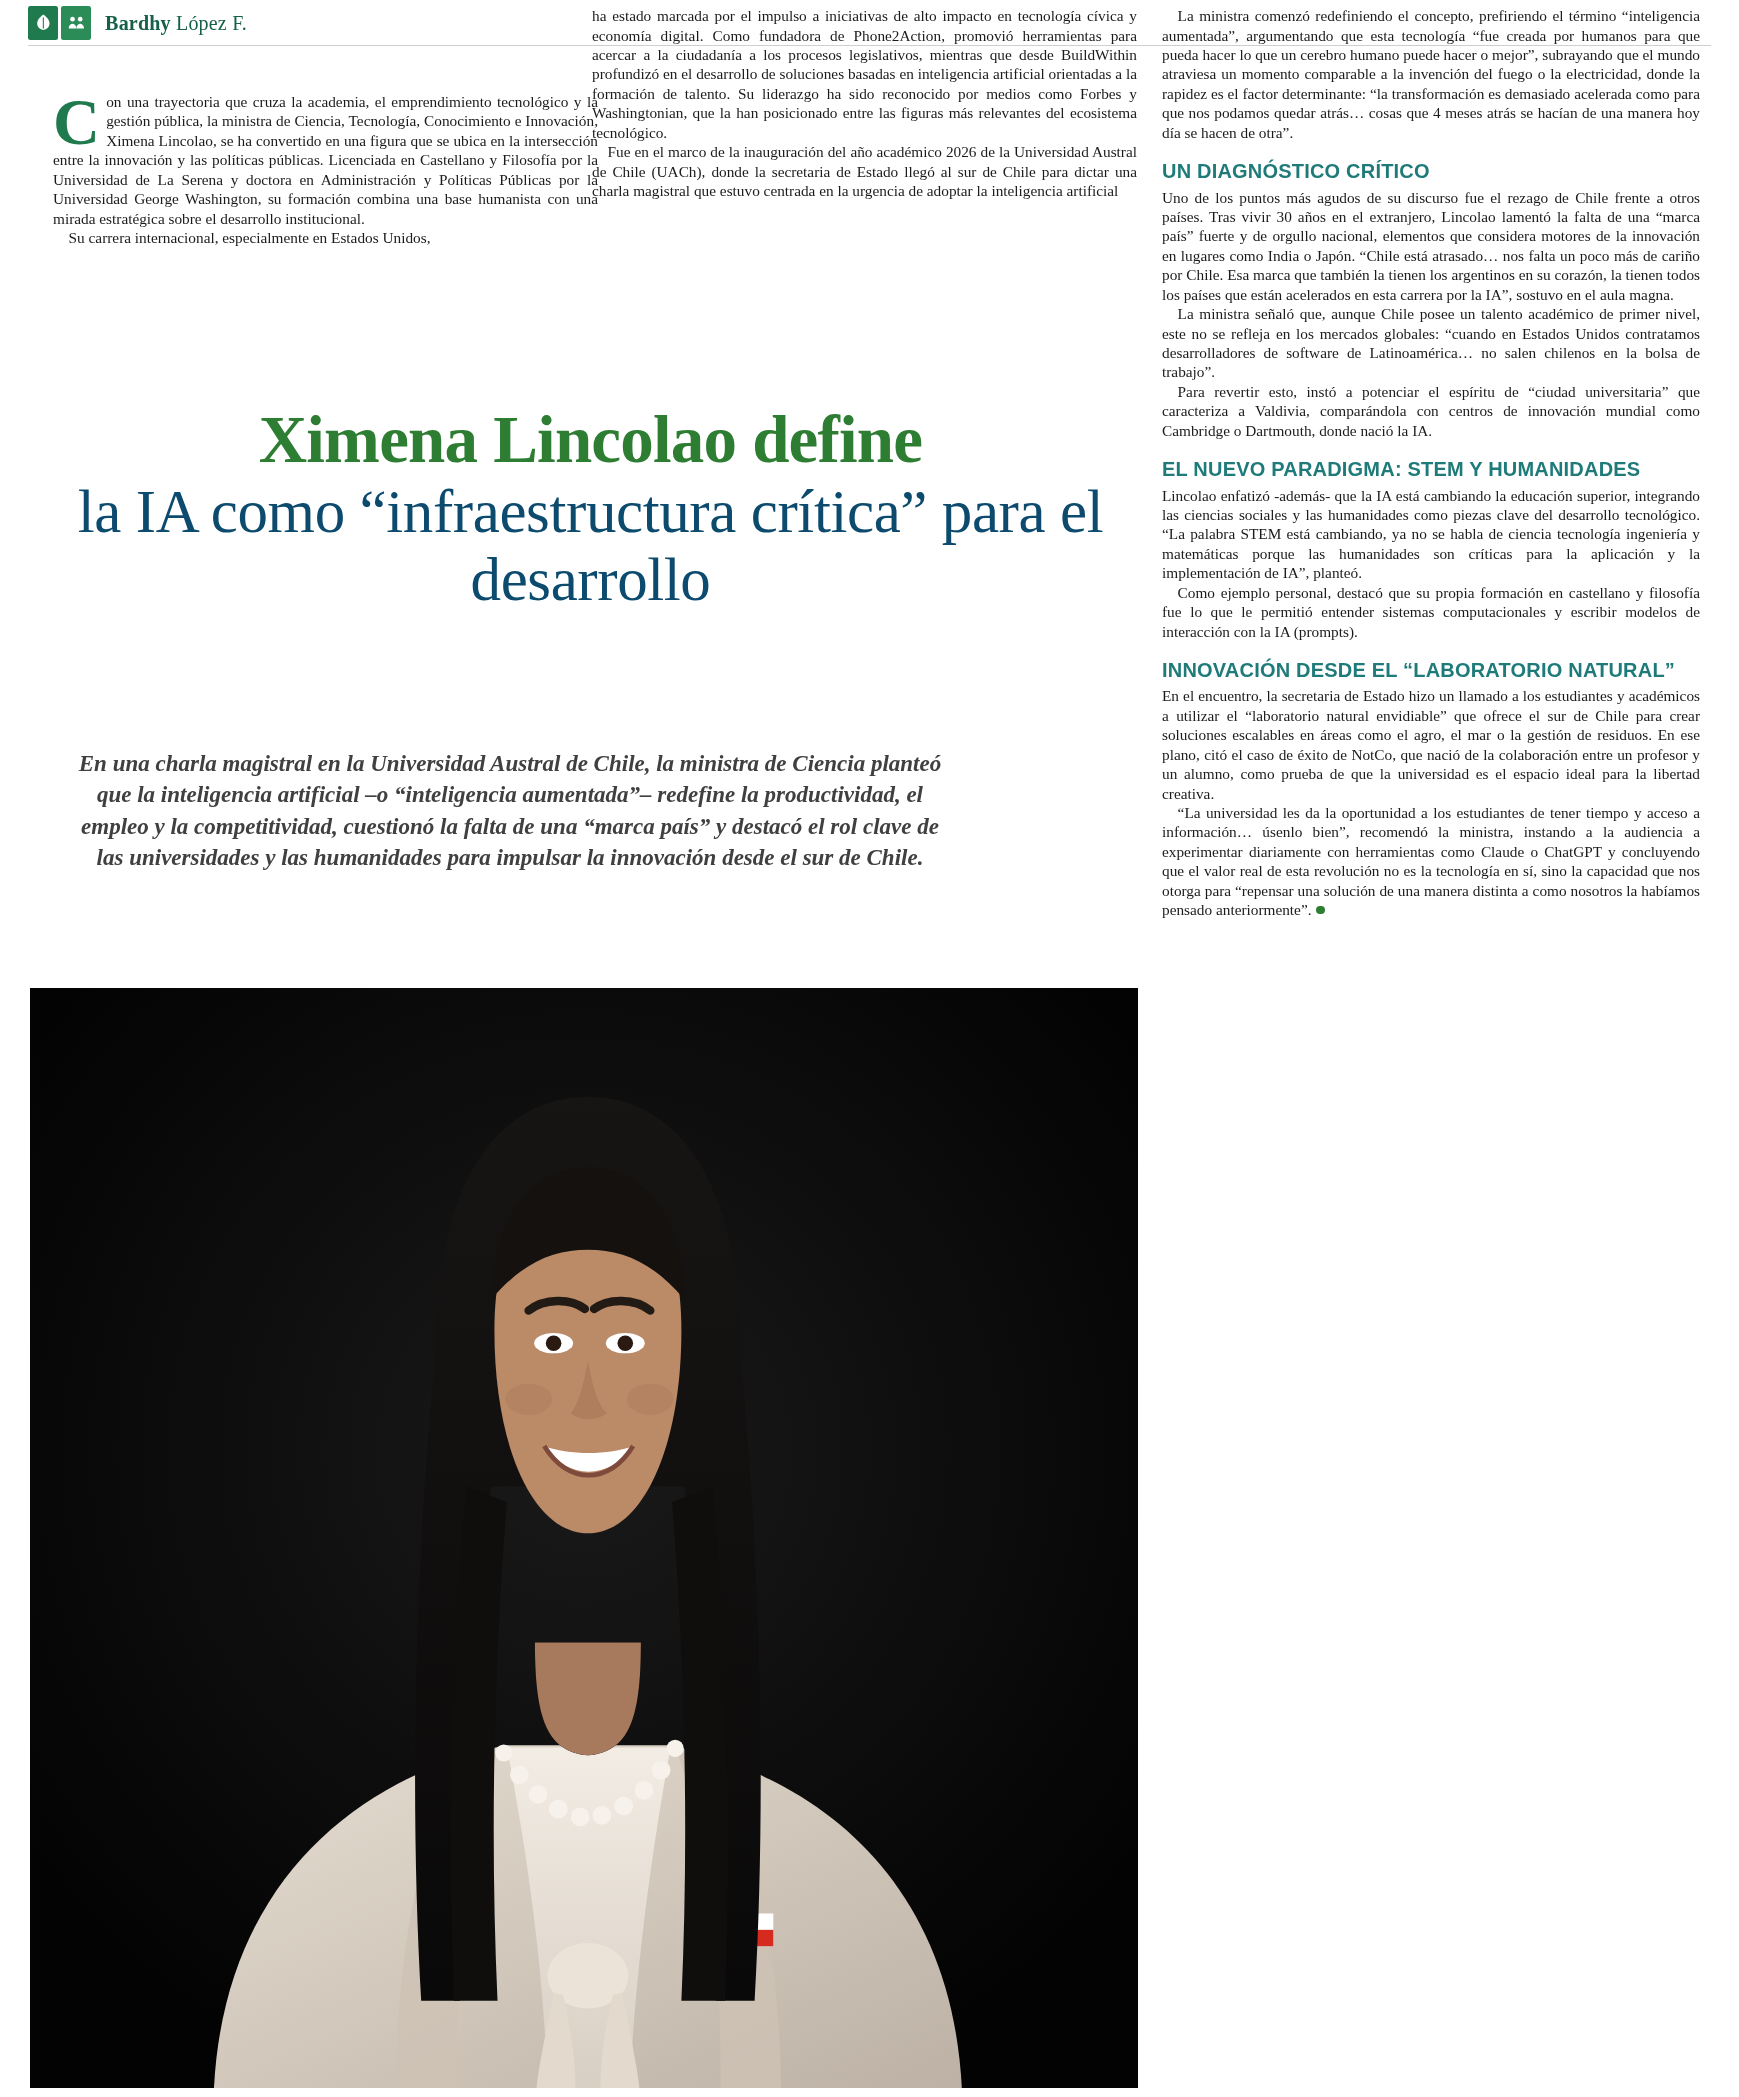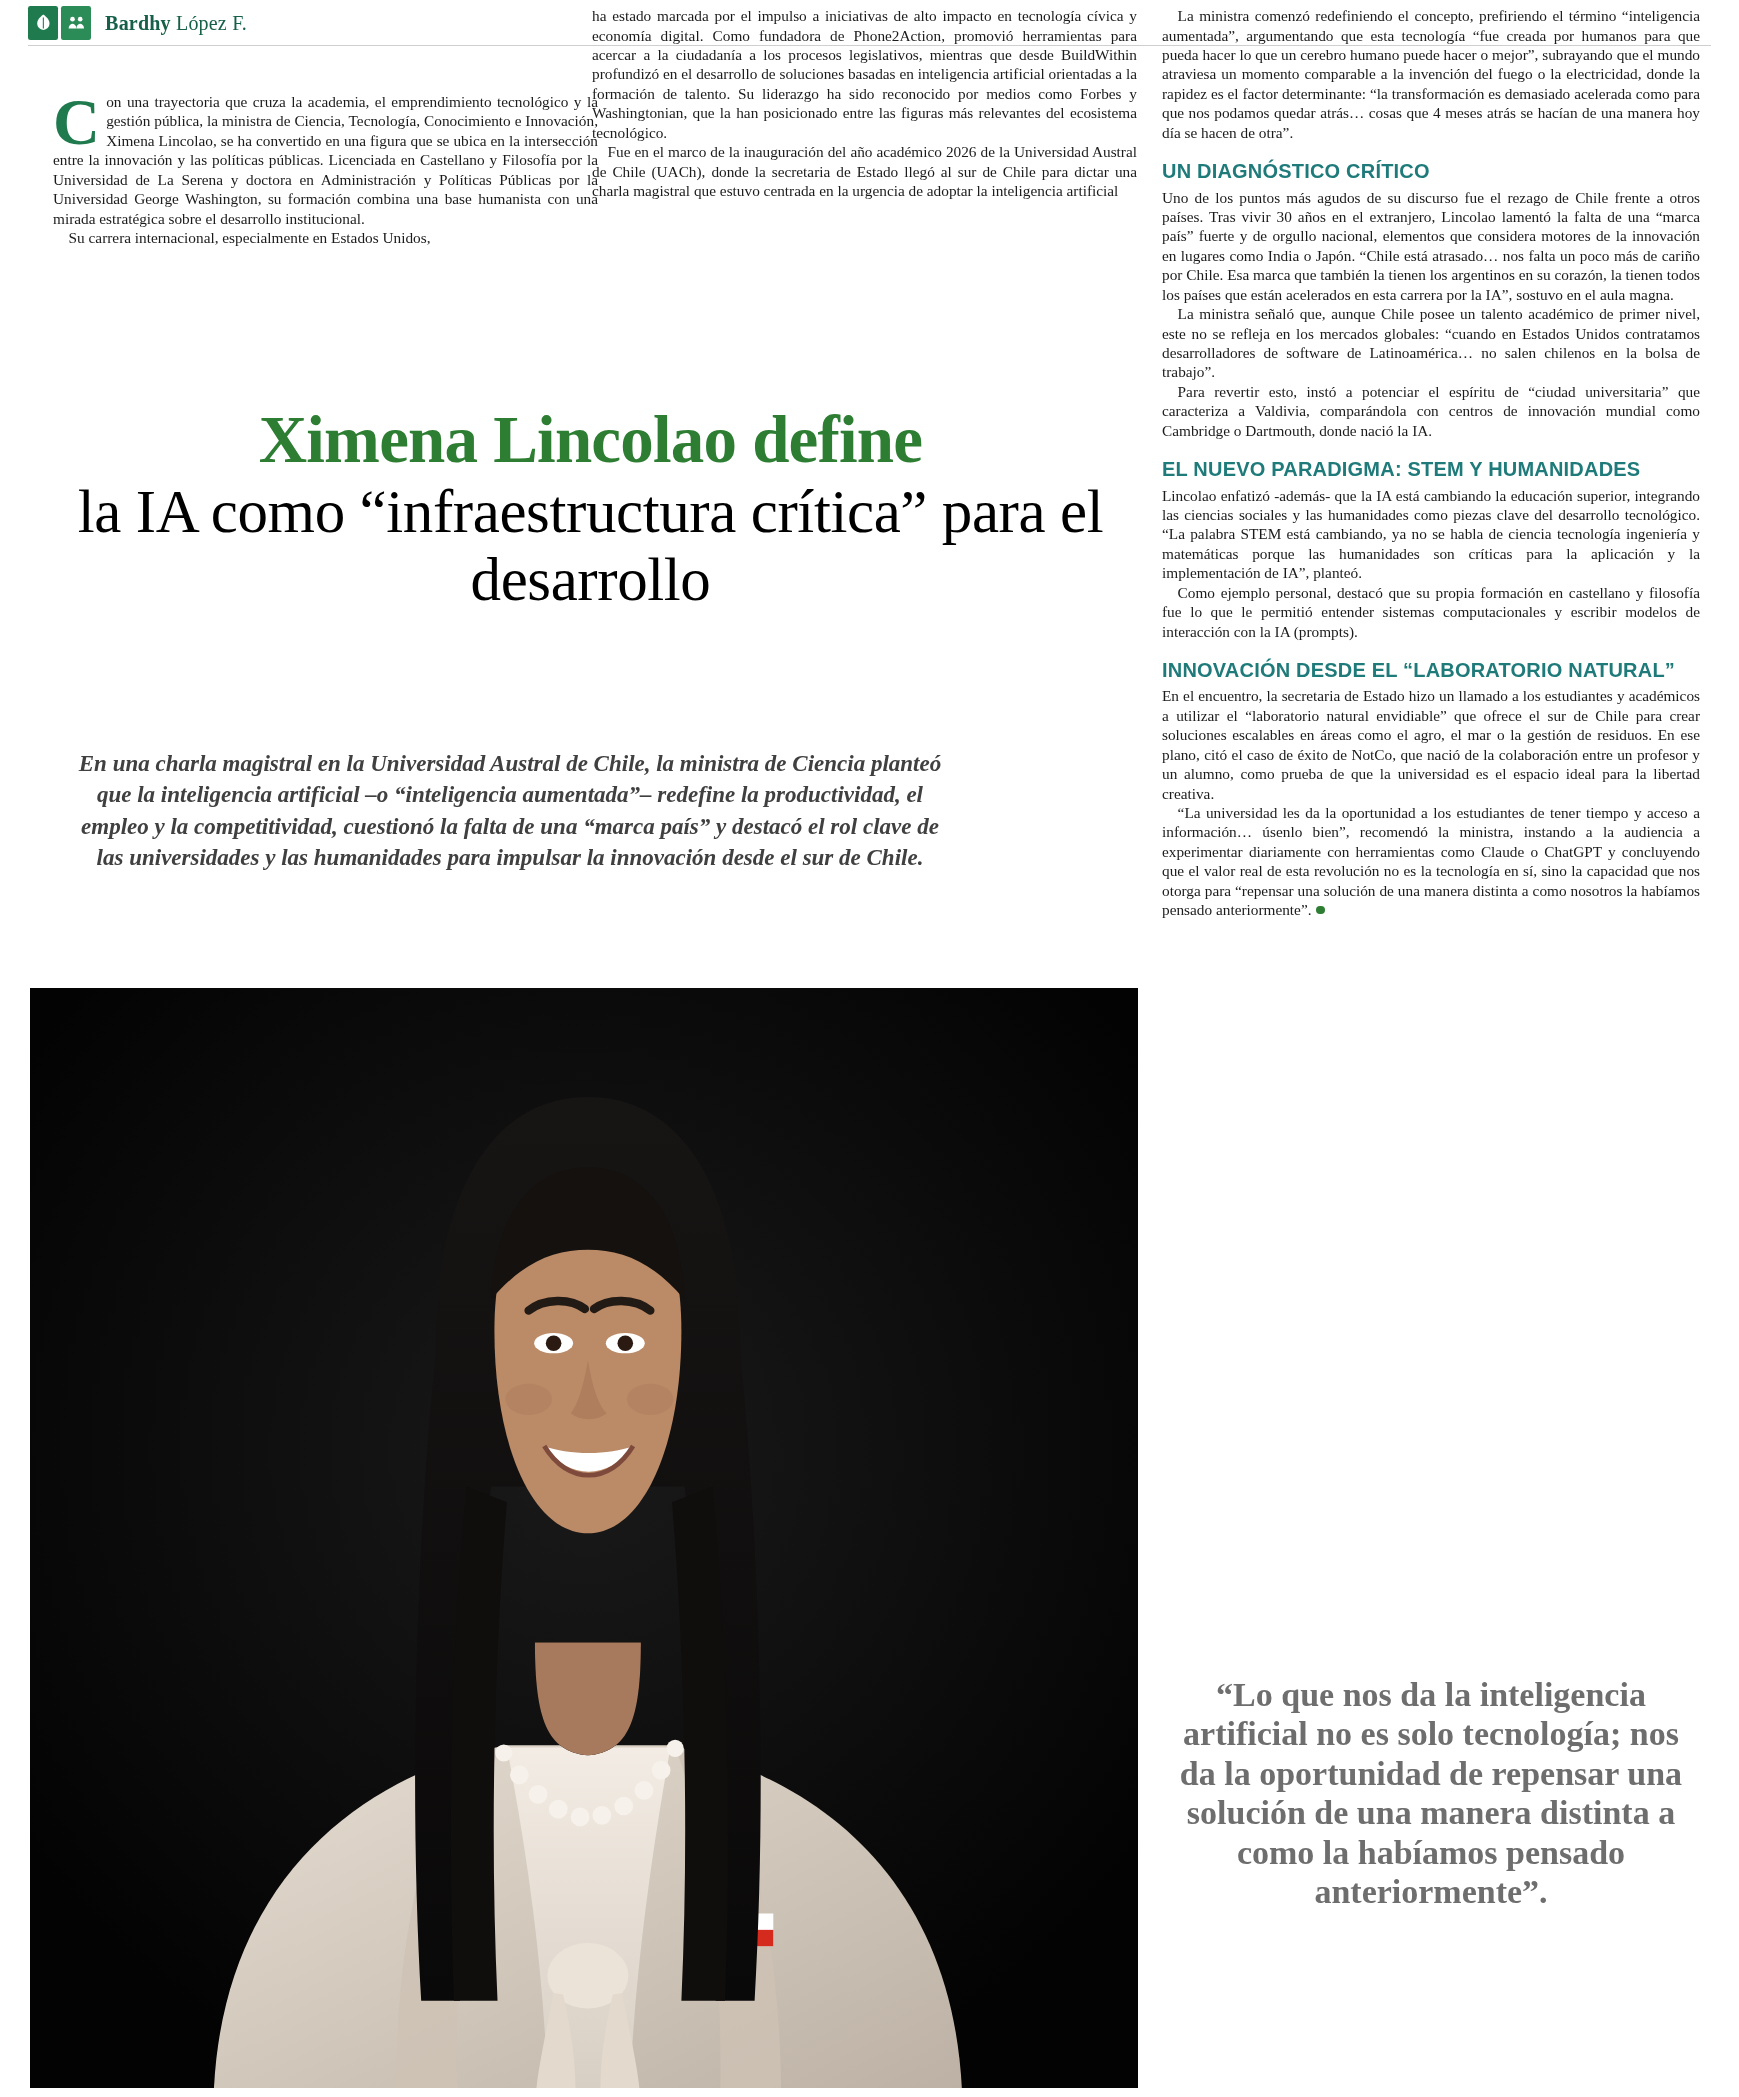--- a/index.html
+++ b/index.html
@@ -125,21 +125,21 @@
     font-size: 67px;
     line-height: 1.02;
     color: #2d7d32;
     letter-spacing: -0.8px;
   }
   .headline .l2 {
     font-family: "Liberation Serif", serif;
     font-weight: normal;
     font-size: 61px;
     line-height: 1.12;
-    color: #000000;
+    color: #0c4a6e;
     letter-spacing: -0.4px;
     margin-top: 4.7px;
   }
 
   
   .standfirst {
     position: absolute;
     left: 70px;
     top: 748px;
     width: 880px;
@@ -339,16 +339,15 @@
       <path d="M660 588 C690 638 744 638 774 588" stroke="#7d4a3c" stroke-width="6" fill="none"></path>
 
       <ellipse cx="640" cy="528" rx="30" ry="20" fill="#a9795a" opacity="0.35"></ellipse>
       <ellipse cx="796" cy="528" rx="30" ry="20" fill="#a9795a" opacity="0.35"></ellipse>
 
       <path d="M560 640 C540 860 536 1080 544 1300 L600 1300 C590 1080 596 860 612 660 Z" fill="#100e0d"></path>
       <path d="M876 640 C896 860 900 1080 892 1300 L836 1300 C846 1080 840 860 824 660 Z" fill="#100e0d"></path>
     </svg>
   </div>
 
-  <div class="pullquote">“Lo que nos da la inteligencia artificial no es solo tecnología; nos da la oportunidad de repensar una solución de una manera distinta a como la habíamos pensado anteriormente”.</div>
 
 </div>
 
 
 </body></html>

